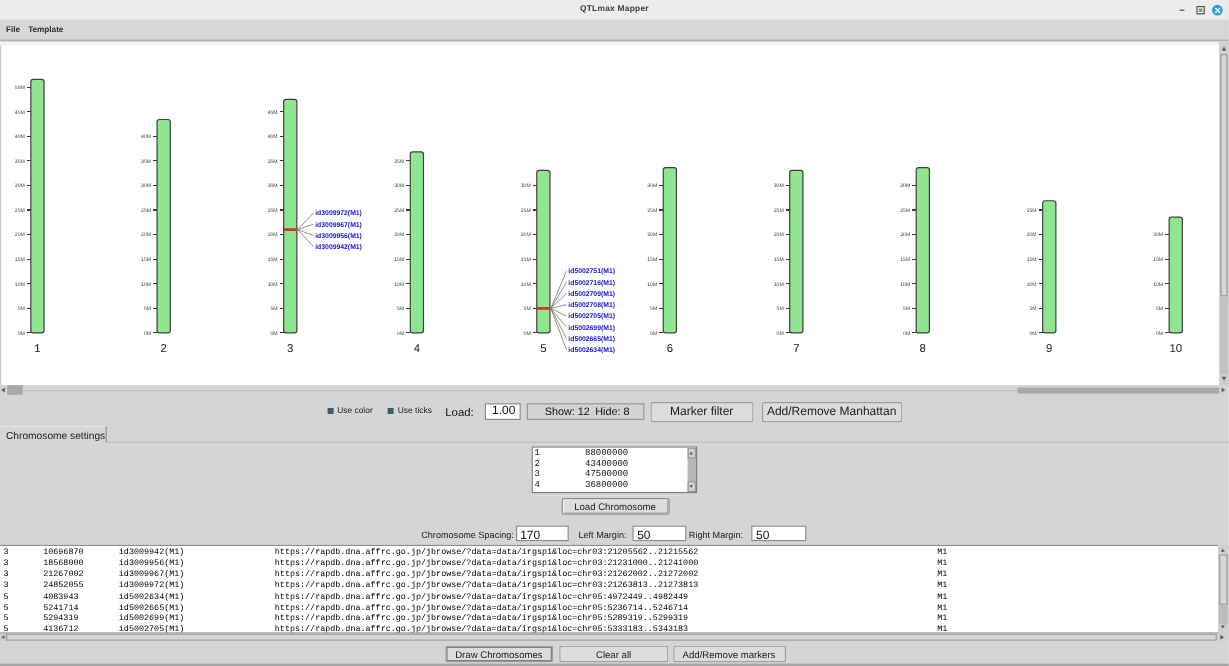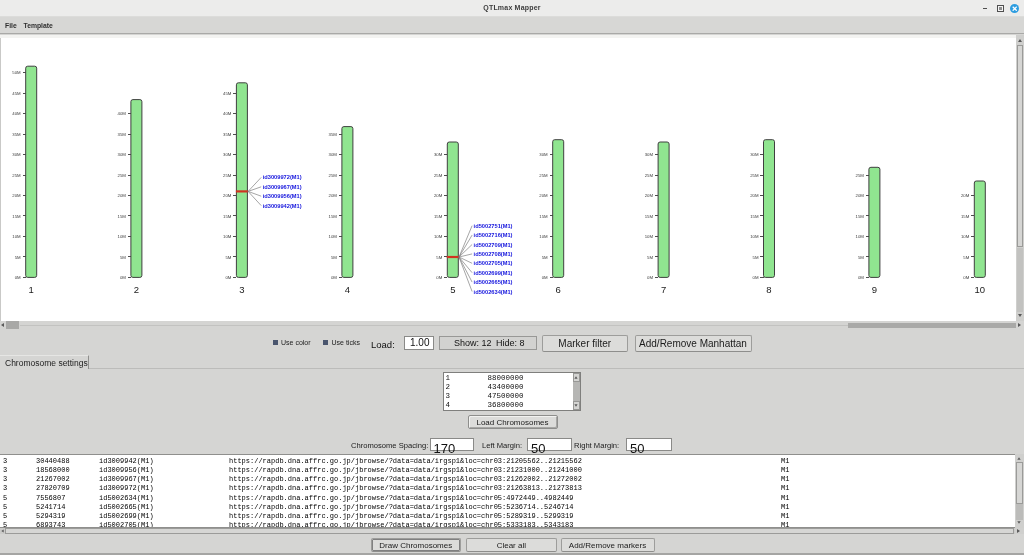--- a/index.html
+++ b/index.html
@@ -30,21 +30,21 @@
 #tab{left:0;top:354.5px;width:89px;height:14.2px;border-right:1px solid #8f8f8d;border-top:1px solid #e6e6e4;font-size:8.5px;color:#1c1c1c;padding:2.5px 0 0 5px;background:#d5d5d3}
 #tabline{left:89px;top:368.2px;width:935px;height:1px;background:#bcbcba}
 
 #listbox{left:443px;top:371.6px;width:137.5px;height:39.8px;background:#fff;border:1px solid #7f7f7d;font-family:"Liberation Mono",monospace;font-size:7.5px;color:#111}
 #listbox .lrow{position:absolute;left:0;width:100%}
 #listbox .lrow b{font-weight:normal;position:absolute}
 #lsb{position:absolute;right:0;top:0;width:7px;height:37.8px;background:#b6b6b4}
 .lsbbox{position:absolute;left:0;width:7px;height:9px;background:#d4d4d2;border:1px solid #989896;display:flex;align-items:center;justify-content:center}
 
 .mlab{position:absolute;font-size:7.6px;color:#1b1b1b;top:440.5px}
-.minp{position:absolute;top:437.8px;height:13px;background:#fff;border:1px solid #8a8a88;font-size:13px;color:#111;padding:2.5px 0 0 3px}
+.minp{position:absolute;top:437.8px;height:13px;background:#fff;border:1px solid #8a8a88;font-size:10px;color:#111;padding:2.5px 0 0 3px}
 
 #table{left:0;top:453.8px;width:1015px;height:74.7px;background:#fff;border-top:1px solid #8f8f8d;border-bottom:1px solid #8f8f8d;overflow:hidden}
 .trow{position:absolute;left:0;width:100%;height:9.35px;font-family:"Liberation Mono",monospace;font-size:7px;color:#000}
 .trow span{position:absolute;top:0;white-space:pre}
 #tvscroll{left:1015px;top:454.3px;width:9px;height:73.4px;background:#cfcfcd}
 #thscroll{left:0;top:528.3px;width:1015px;height:5.4px;background:#cbcbc9}
 
 #bottom{left:0;top:533.7px;width:1024px;height:21.3px;background:#d5d5d3;border-bottom:2px solid #a5a5a3}
 </style></head><body>
 
@@ -320,82 +320,82 @@
   <div id="lsb">
     <div class="lsbbox" style="top:0">
         <div class="tri-u" style="transform:scale(.8)"></div>
       </div>
     <div class="lsbbox" style="bottom:0">
         <div class="tri-d" style="transform:scale(.8)"></div>
       </div>
   </div>
 </div>
 
-<div class="btn" style="left:467.5px;top:414.8px;width:90px;height:14.2px;font-size:8px;line-height:13px;border-color:#8e8e8c;box-shadow:inset 1px 1px 0 #f2f2f0,inset -1px -1px 0 #a7a7a5">Load Chromosomes</div>
+<div class="btn" style="left:467.5px;top:414.8px;width:90px;height:14.2px;font-size:8px;line-height:13px;border-color:#8e8e8c;box-shadow:inset 1px 1px 0 #f2f2f0,inset -1px -1px 0 #a7a7a5">Load Chromosome</div>
 
 <div class="mlab" style="left:351px">Chromosome Spacing:</div>
 <div class="minp" style="left:429.5px;width:44.5px">170</div>
 <div class="mlab" style="left:482px">Left Margin:</div>
 <div class="minp" style="left:527px;width:45px">50</div>
 <div class="mlab" style="left:574px">Right Margin:</div>
 <div class="minp" style="left:626px;width:46px">50</div>
 
 <div class="abs" id="table">
 <div class="trow" style="top:2.20px">
       <span style="left:3px">3</span>
-      <span style="left:36px">30440488</span>
+      <span style="left:36px">10696870</span>
       <span style="left:99px">id3009942(M1)</span>
       <span style="left:229px">https://rapdb.dna.affrc.go.jp/jbrowse/?data=data/irgsp1&amp;loc=chr03:21205562..21215562</span>
       <span style="left:781px">M1</span>
     </div>
 <div class="trow" style="top:11.35px">
       <span style="left:3px">3</span>
       <span style="left:36px">18568000</span>
       <span style="left:99px">id3009956(M1)</span>
       <span style="left:229px">https://rapdb.dna.affrc.go.jp/jbrowse/?data=data/irgsp1&amp;loc=chr03:21231000..21241000</span>
       <span style="left:781px">M1</span>
     </div>
 <div class="trow" style="top:20.50px">
       <span style="left:3px">3</span>
       <span style="left:36px">21267002</span>
       <span style="left:99px">id3009967(M1)</span>
       <span style="left:229px">https://rapdb.dna.affrc.go.jp/jbrowse/?data=data/irgsp1&amp;loc=chr03:21262002..21272002</span>
       <span style="left:781px">M1</span>
     </div>
 <div class="trow" style="top:29.65px">
       <span style="left:3px">3</span>
-      <span style="left:36px">27820709</span>
+      <span style="left:36px">24852055</span>
       <span style="left:99px">id3009972(M1)</span>
       <span style="left:229px">https://rapdb.dna.affrc.go.jp/jbrowse/?data=data/irgsp1&amp;loc=chr03:21263813..21273813</span>
       <span style="left:781px">M1</span>
     </div>
 <div class="trow" style="top:38.80px">
       <span style="left:3px">5</span>
-      <span style="left:36px">7556807</span>
+      <span style="left:36px">4083943</span>
       <span style="left:99px">id5002634(M1)</span>
       <span style="left:229px">https://rapdb.dna.affrc.go.jp/jbrowse/?data=data/irgsp1&amp;loc=chr05:4972449..4982449</span>
       <span style="left:781px">M1</span>
     </div>
 <div class="trow" style="top:47.95px">
       <span style="left:3px">5</span>
       <span style="left:36px">5241714</span>
       <span style="left:99px">id5002665(M1)</span>
       <span style="left:229px">https://rapdb.dna.affrc.go.jp/jbrowse/?data=data/irgsp1&amp;loc=chr05:5236714..5246714</span>
       <span style="left:781px">M1</span>
     </div>
 <div class="trow" style="top:57.10px">
       <span style="left:3px">5</span>
       <span style="left:36px">5294319</span>
       <span style="left:99px">id5002699(M1)</span>
       <span style="left:229px">https://rapdb.dna.affrc.go.jp/jbrowse/?data=data/irgsp1&amp;loc=chr05:5289319..5299319</span>
       <span style="left:781px">M1</span>
     </div>
 <div class="trow" style="top:66.25px">
       <span style="left:3px">5</span>
-      <span style="left:36px">6893743</span>
+      <span style="left:36px">4136712</span>
       <span style="left:99px">id5002705(M1)</span>
       <span style="left:229px">https://rapdb.dna.affrc.go.jp/jbrowse/?data=data/irgsp1&amp;loc=chr05:5333183..5343183</span>
       <span style="left:781px">M1</span>
     </div>
 </div>
 <div class="abs" id="tvscroll">
   <div class="tri-u abs" style="left:2px;top:2.5px;transform:scale(.85)"></div>
   <div class="thumb" style="left:1px;top:8px;width:6.5px;height:42px"></div>
   <div class="abs" style="left:1px;top:50px;width:6.5px;height:16px;background:#bcbcba"></div>
   <div class="tri-d abs" style="left:2px;top:67px;transform:scale(.85)"></div>

